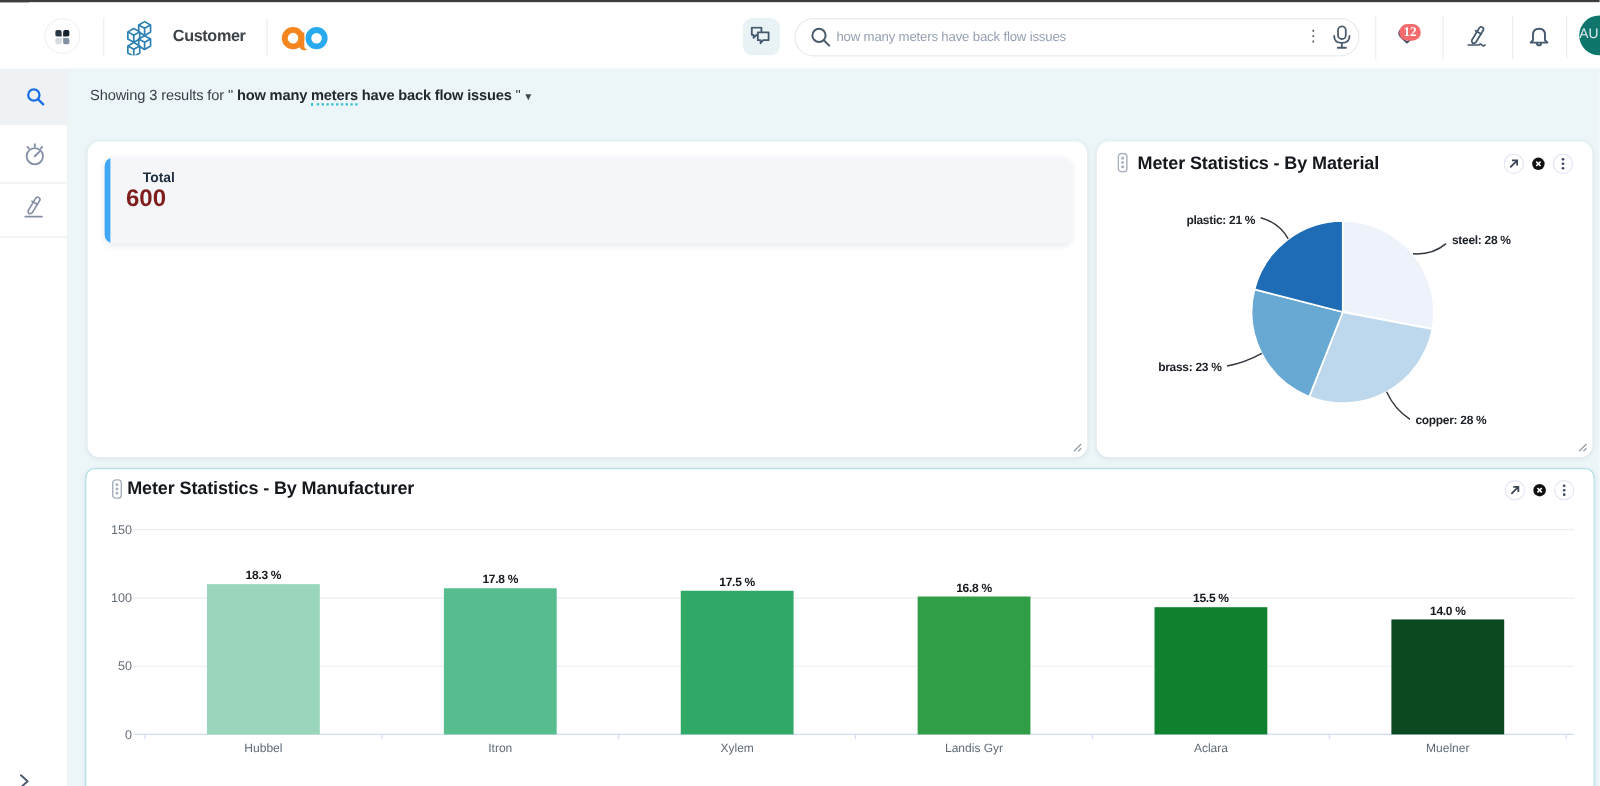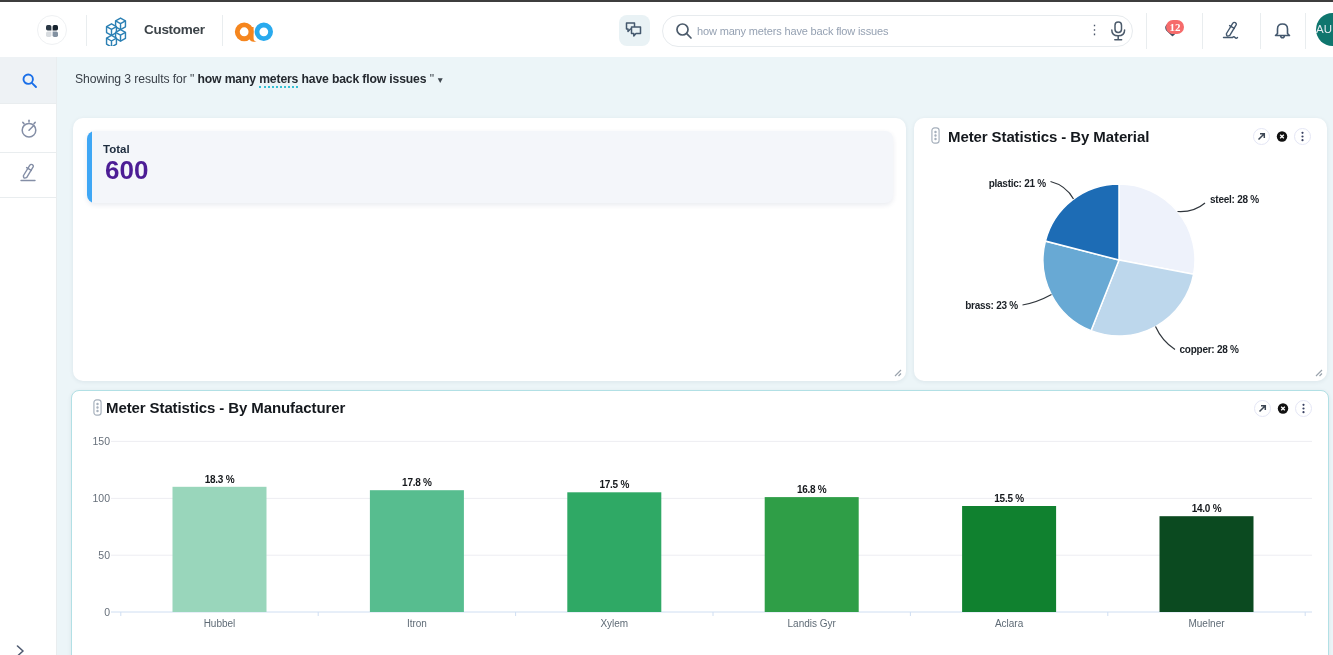--- a/index.html
+++ b/index.html
@@ -120,22 +120,22 @@
       <path d="M2.5 1 L8 6 L2.5 11"></path>
     </svg>
 </div>
 
 <div class="abs" style="left:75px;top:72px;font-size:12.2px;letter-spacing:-0.1px;color:#3a4149;white-space:nowrap;">Showing 3 results for " <b style="color:#24292f;letter-spacing:-0.15px;">how many <span style="border-bottom:2px dotted #37c0d4;">meters</span> have back flow issues</b> "</div>
 <div class="abs" style="left:436px;top:74.5px;font-size:8.5px;color:#3f474f;">▼</div>
 
 <div class="card" style="left:73px;top:118px;width:833px;height:263px;">
   <div class="abs" style="left:14px;top:13px;width:806px;height:72px;border-radius:8px;background:#f4f6fa;box-shadow:0 2px 5px rgba(40,60,110,.10);overflow:hidden;">
     <div class="abs" style="left:0;top:0;width:4.5px;height:72px;background:#3fa7f5;border-radius:4px 0 0 4px;"></div>
-    <div class="abs" style="left:16px;top:12px;font-size:11.5px;font-weight:bold;color:#1e2c3e;">Total</div>
-    <div class="abs" style="left:18px;top:23.5px;font-size:26px;font-weight:bold;color:#4c1d95;">600</div>
+    <div class="abs" style="left:32px;top:12px;font-size:11.5px;font-weight:bold;color:#1e2c3e;">Total</div>
+    <div class="abs" style="left:18px;top:23.5px;font-size:20px;font-weight:bold;color:#7f1d1d;">600</div>
   </div>
   <svg class="abs" style="right:4px;bottom:4px;" width="9" height="9" viewBox="0 0 9 9" stroke="#9aa3ad" stroke-width="1.2">
       <path d="M8 2 L2 8 M8 5.5 L5.5 8"></path>
     </svg>
 </div>
 
 <div class="card" style="left:914px;top:118px;width:413px;height:263px;">
   <svg class="abs" style="left:17px;top:9px;" width="9" height="17" viewBox="0 0 10 19" fill="none" stroke="#a6b0bc" stroke-width="1.3">
     <rect x="1" y="1" width="8" height="17" rx="3"></rect>
     <circle cx="5" cy="5.5" r="0.7" fill="#a6b0bc"></circle>

